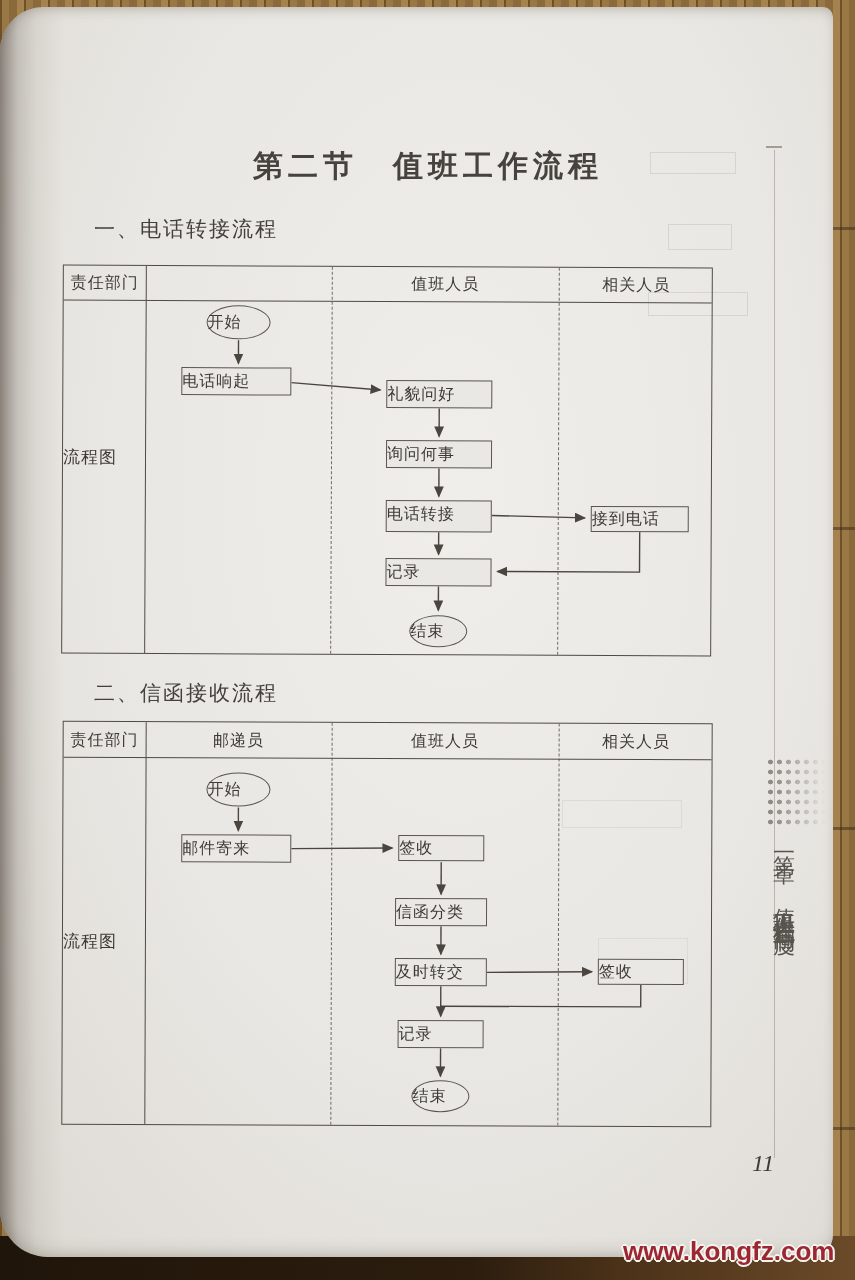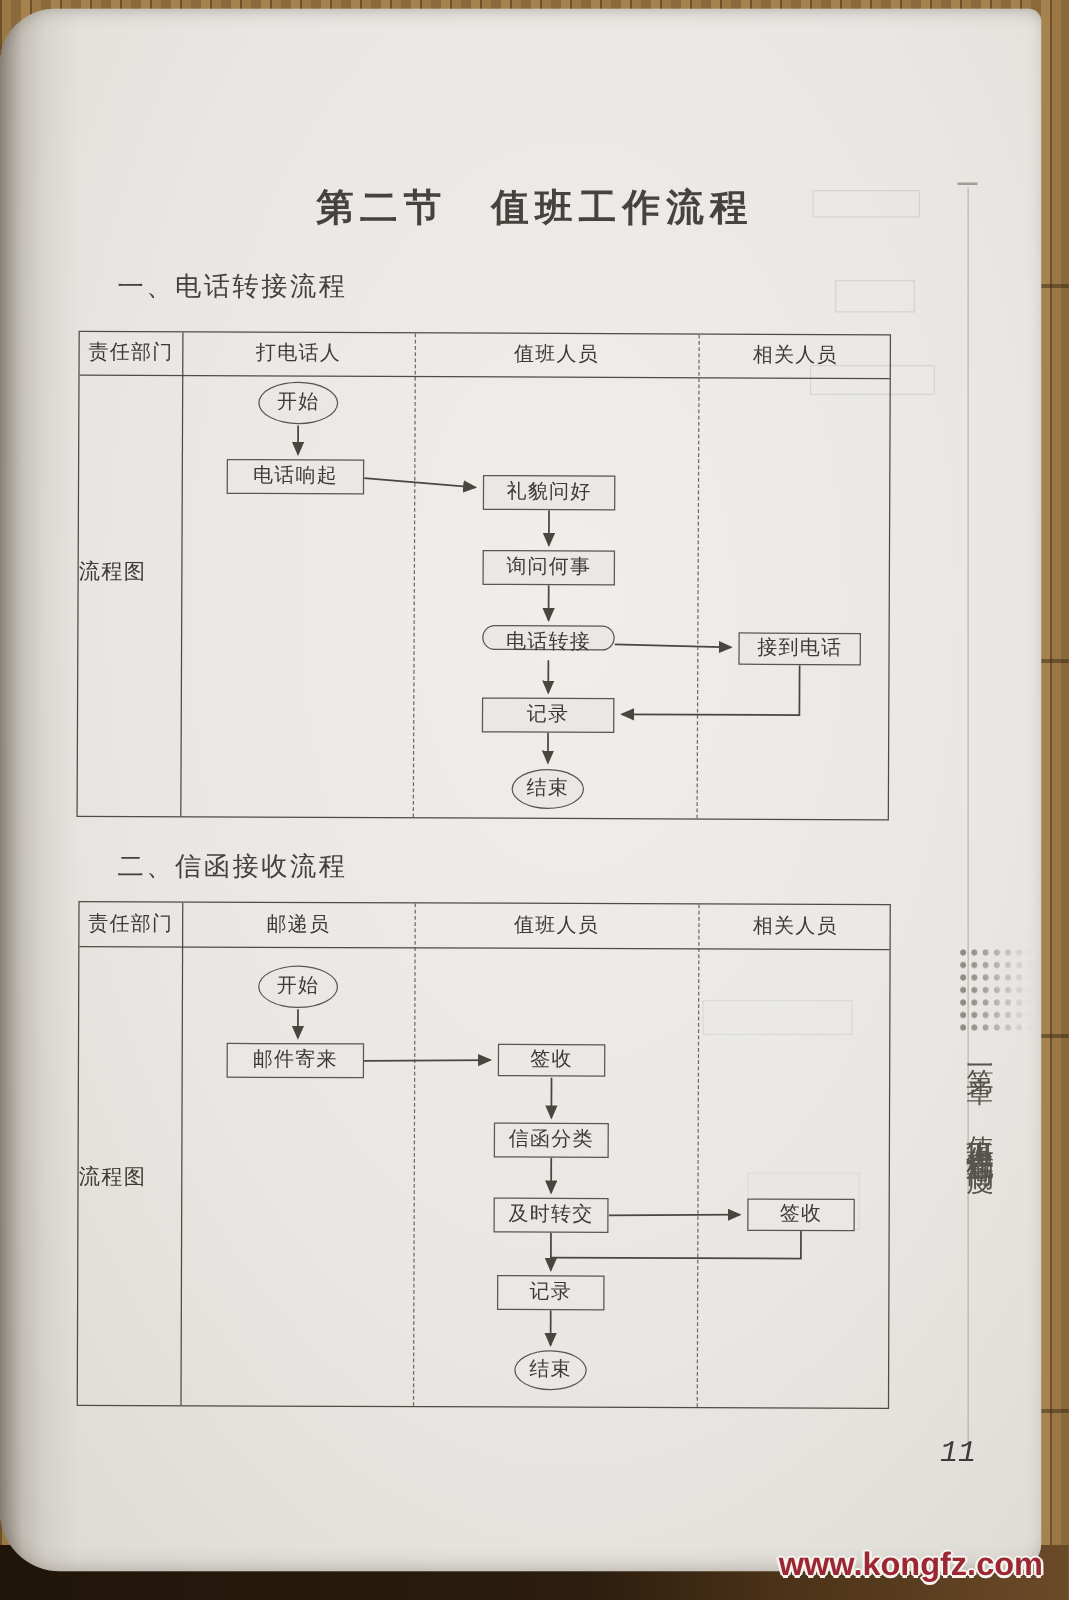--- a/index.html
+++ b/index.html
@@ -46,21 +46,21 @@
   .hcell{
     position:absolute;top:0;height:34px;line-height:34px;text-align:center;
     font-size:16px;color:#3d3a35;letter-spacing:1px;
   }
   .rowlabel{
     position:absolute;left:0;width:82px;
     font-size:17px;color:#3d3a35;letter-spacing:1px;
   }
   .arrows{position:absolute;left:0;top:0;}
   .node{
-    position:absolute;box-sizing:border-box;text-align:center;
+    position:absolute;box-sizing:border-box;text-align:left;
     border:1px solid #5a564f;background:#eae8e4;color:#3d3a35;
     font-size:16px;letter-spacing:1px;white-space:nowrap;
   }
   .node.ellipse{border-radius:50%;}
   .crease-v{position:absolute;left:774px;top:150px;width:1px;height:1008px;background:rgba(128,122,114,.45);}
   .crease-dash{position:absolute;left:766px;top:146px;width:16px;height:2px;background:#a39d94;}
   .dots{
     position:absolute;left:766px;top:757px;width:60px;height:72px;
     background-image:radial-gradient(circle,#8f8a84 2.2px,rgba(0,0,0,0) 2.7px);
     background-size:9px 10px;
@@ -69,21 +69,21 @@
   }
   .side-tab{
     position:absolute;left:769px;top:838px;height:340px;
     writing-mode:vertical-rl;text-orientation:upright;
     font-size:22px;color:#57544e;letter-spacing:3px;white-space:nowrap;
   }
   .side-tab .sec-name{margin-block-start:0;}
   .side-tab .book-sec{margin-inline-start:16px;}
   .page-num{
     position:absolute;left:752px;top:1150px;
-    font-family:Liberation Mono, monospace;font-style:italic;
+    font-family:Liberation Serif, serif;font-style:italic;
     font-size:24px;color:#3b3b3b;
   }
   .watermark{position:absolute;color:#9c2631;font-weight:bold;white-space:nowrap;
     text-shadow:-2px 0 0 #f6f4ef,2px 0 0 #f6f4ef,0 -2px 0 #f6f4ef,0 2px 0 #f6f4ef,
       -1px -1px 0 #f6f4ef,1px -1px 0 #f6f4ef,-1px 1px 0 #f6f4ef,1px 1px 0 #f6f4ef;}
   .wm-name{left:636px;top:1198px;font-size:33px;letter-spacing:3px;}
   .wm-url{left:623px;top:1236px;font-size:26px;letter-spacing:0px;}
   .ghost{position:absolute;border:1px solid rgba(108,114,104,.16);}
 </style>
 </head>
@@ -104,21 +104,20 @@
 
   <div class="sec-heading" style="top:215px;">一、电话转接流程</div>
 
   <div class="flow-table" style="top:266px;height:389px;transform:rotate(0.25deg);">
     <div class="vline solid" style="left:82px;"></div>
     <div class="vline dashed" style="left:268px;"></div>
     <div class="vline dashed" style="left:495px;"></div>
     <div class="hline" style="top:34px;"></div>
 
     <div class="hcell" style="left:0;width:82px;">责任部门</div>
-    <div class="hcell" style="left:82px;width:186px;">打电话人</div>
     <div class="hcell" style="left:268px;width:227px;">值班人员</div>
     <div class="hcell" style="left:495px;width:155px;">相关人员</div>
 
     <div class="rowlabel" style="top:180px;">流程图</div>
 
     <svg class="arrows" width="650" height="389" viewBox="0 0 650 389">
       <defs>
         <marker id="ar1" markerWidth="9" markerHeight="8" refX="7" refY="3.5" orient="auto">
           <path d="M0,0 L8,3.5 L0,7 z" fill="#4a463f"></path>
         </marker>
@@ -132,21 +131,21 @@
         <polyline points="577,264 577,304 435,304" marker-end="url(#ar1)"></polyline>
         <line x1="376" y1="261" x2="376" y2="287" marker-end="url(#ar1)"></line>
         <line x1="376" y1="319" x2="376" y2="343" marker-end="url(#ar1)"></line>
       </g>
     </svg>
 
     <div class="node ellipse" style="left:143px;top:39px;width:64px;height:34px;line-height:32px;">开始</div>
     <div class="node box" style="left:118px;top:101px;width:110px;height:28px;line-height:26px;">电话响起</div>
     <div class="node box" style="left:323px;top:113px;width:106px;height:28px;line-height:26px;">礼貌问好</div>
     <div class="node box" style="left:323px;top:173px;width:106px;height:28px;line-height:26px;">询问何事</div>
-    <div class="node box" style="left:323px;top:233px;width:106px;height:20px;line-height:26px;border-radius:11px;">电话转接</div>
+    <div class="node box" style="left:323px;top:233px;width:106px;height:32px;line-height:26px;">电话转接</div>
     <div class="node box" style="left:528px;top:238px;width:98px;height:26px;line-height:24px;">接到电话</div>
     <div class="node box" style="left:323px;top:291px;width:106px;height:28px;line-height:26px;">记录</div>
     <div class="node ellipse" style="left:347px;top:348px;width:58px;height:32px;line-height:30px;">结束</div>
   </div>
 
   <div class="sec-heading" style="top:679px;">二、信函接收流程</div>
 
   <div class="flow-table" style="top:722px;height:404px;transform:rotate(0.2deg);">
     <div class="vline solid" style="left:82px;"></div>
     <div class="vline dashed" style="left:268px;"></div>

